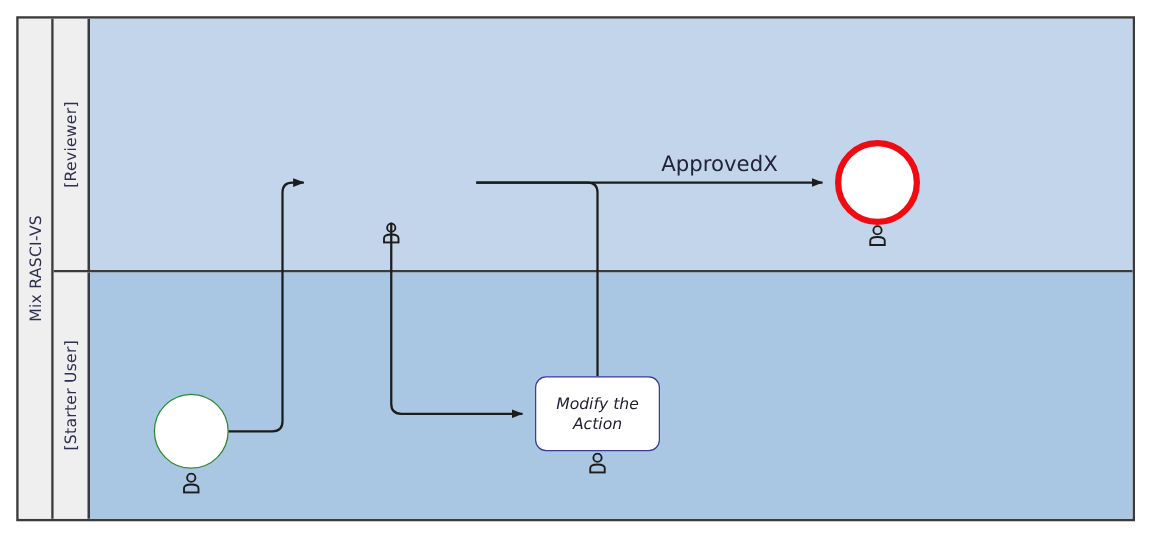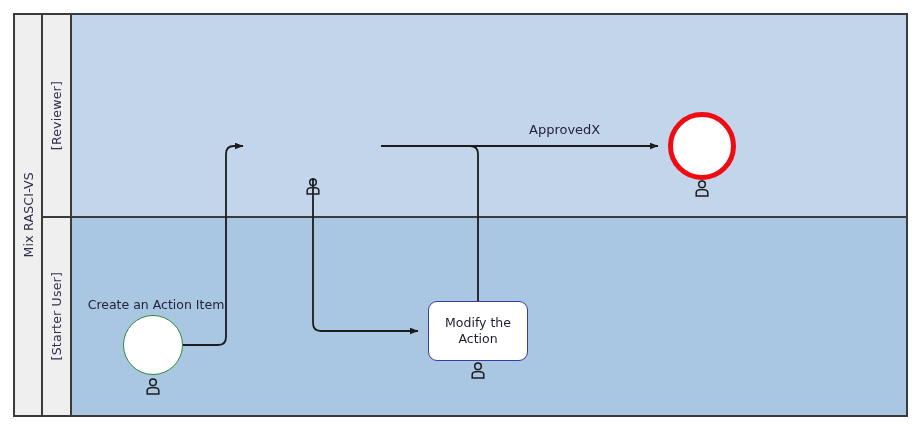--- a/index.html
+++ b/index.html
@@ -137,21 +137,21 @@
   .node-label {
     position: absolute;
     font-size: 12.5px;
     color: #23233a;
     white-space: nowrap;
     text-align: center;
   }
 
   .flow-label {
     position: absolute;
-    font-size: 13px;
+    font-size: 17px;
     color: #23233a;
     white-space: nowrap;
   }
 
   .actor-icon {
     position: absolute;
     width: 16px;
     height: 17px;
   }
 </style>
@@ -188,33 +188,32 @@
 
     <path d="M 178 345 L 218 345 Q 226 345 226 337 L 226 154 Q 226 146 234 146 L 243 146" fill="none" stroke="#1c1c1c" stroke-width="1.8" marker-end="url(#arrowhead)"></path>
 
     <path d="M 381 146 L 658 146" fill="none" stroke="#1c1c1c" stroke-width="1.8" marker-end="url(#arrowhead)"></path>
 
     <path d="M 381 146 L 470 146 Q 478 146 478 154 L 478 301" fill="none" stroke="#1c1c1c" stroke-width="1.8"></path>
 
     <path d="M 313 178 L 313 323 Q 313 331 321 331 L 418 331" fill="none" stroke="#1c1c1c" stroke-width="1.8" marker-end="url(#arrowhead)"></path>
   </svg>
 
-  <div class="node node-label" style="left:84px; top:297px; width:144px;">Create an Action Item</div>
   <div class="node event event-start" style="left:123px; top:315px; width:60px; height:60px;"></div>
   <svg class="actor-icon" style="left:145px; top:378px;" viewBox="0 0 16 17">
     <circle cx="8" cy="4.2" r="3.3" fill="none" stroke="#1c1c1c" stroke-width="1.5"></circle>
     <path d="M 2.2 16 L 2.2 12.6 Q 2.2 9.6 8 9.6 Q 13.8 9.6 13.8 12.6 L 13.8 16 Z" fill="none" stroke="#1c1c1c" stroke-width="1.5"></path>
   </svg>
 
   <svg class="actor-icon" style="left:305px; top:178px;" viewBox="0 0 16 17">
     <circle cx="8" cy="4.2" r="3.3" fill="none" stroke="#1c1c1c" stroke-width="1.5"></circle>
     <path d="M 2.2 16 L 2.2 12.6 Q 2.2 9.6 8 9.6 Q 13.8 9.6 13.8 12.6 L 13.8 16 Z" fill="none" stroke="#1c1c1c" stroke-width="1.5"></path>
   </svg>
 
-  <div class="node task" style="left:428px; top:301px; width:100px; height:60px;">
+  <div class="node task" style="left:428px; top:301px; width:100px; height:60px;font-style:italic;">
     <span>Modify the Action</span>
   </div>
   <svg class="actor-icon" style="left:470px; top:362px;" viewBox="0 0 16 17">
     <circle cx="8" cy="4.2" r="3.3" fill="none" stroke="#1c1c1c" stroke-width="1.5"></circle>
     <path d="M 2.2 16 L 2.2 12.6 Q 2.2 9.6 8 9.6 Q 13.8 9.6 13.8 12.6 L 13.8 16 Z" fill="none" stroke="#1c1c1c" stroke-width="1.5"></path>
   </svg>
 
   <div class="node event event-end" style="left:668px; top:112px; width:68px; height:68px;"></div>
   <svg class="actor-icon" style="left:694px; top:180px;" viewBox="0 0 16 17">
     <circle cx="8" cy="4.2" r="3.3" fill="none" stroke="#1c1c1c" stroke-width="1.5"></circle>

